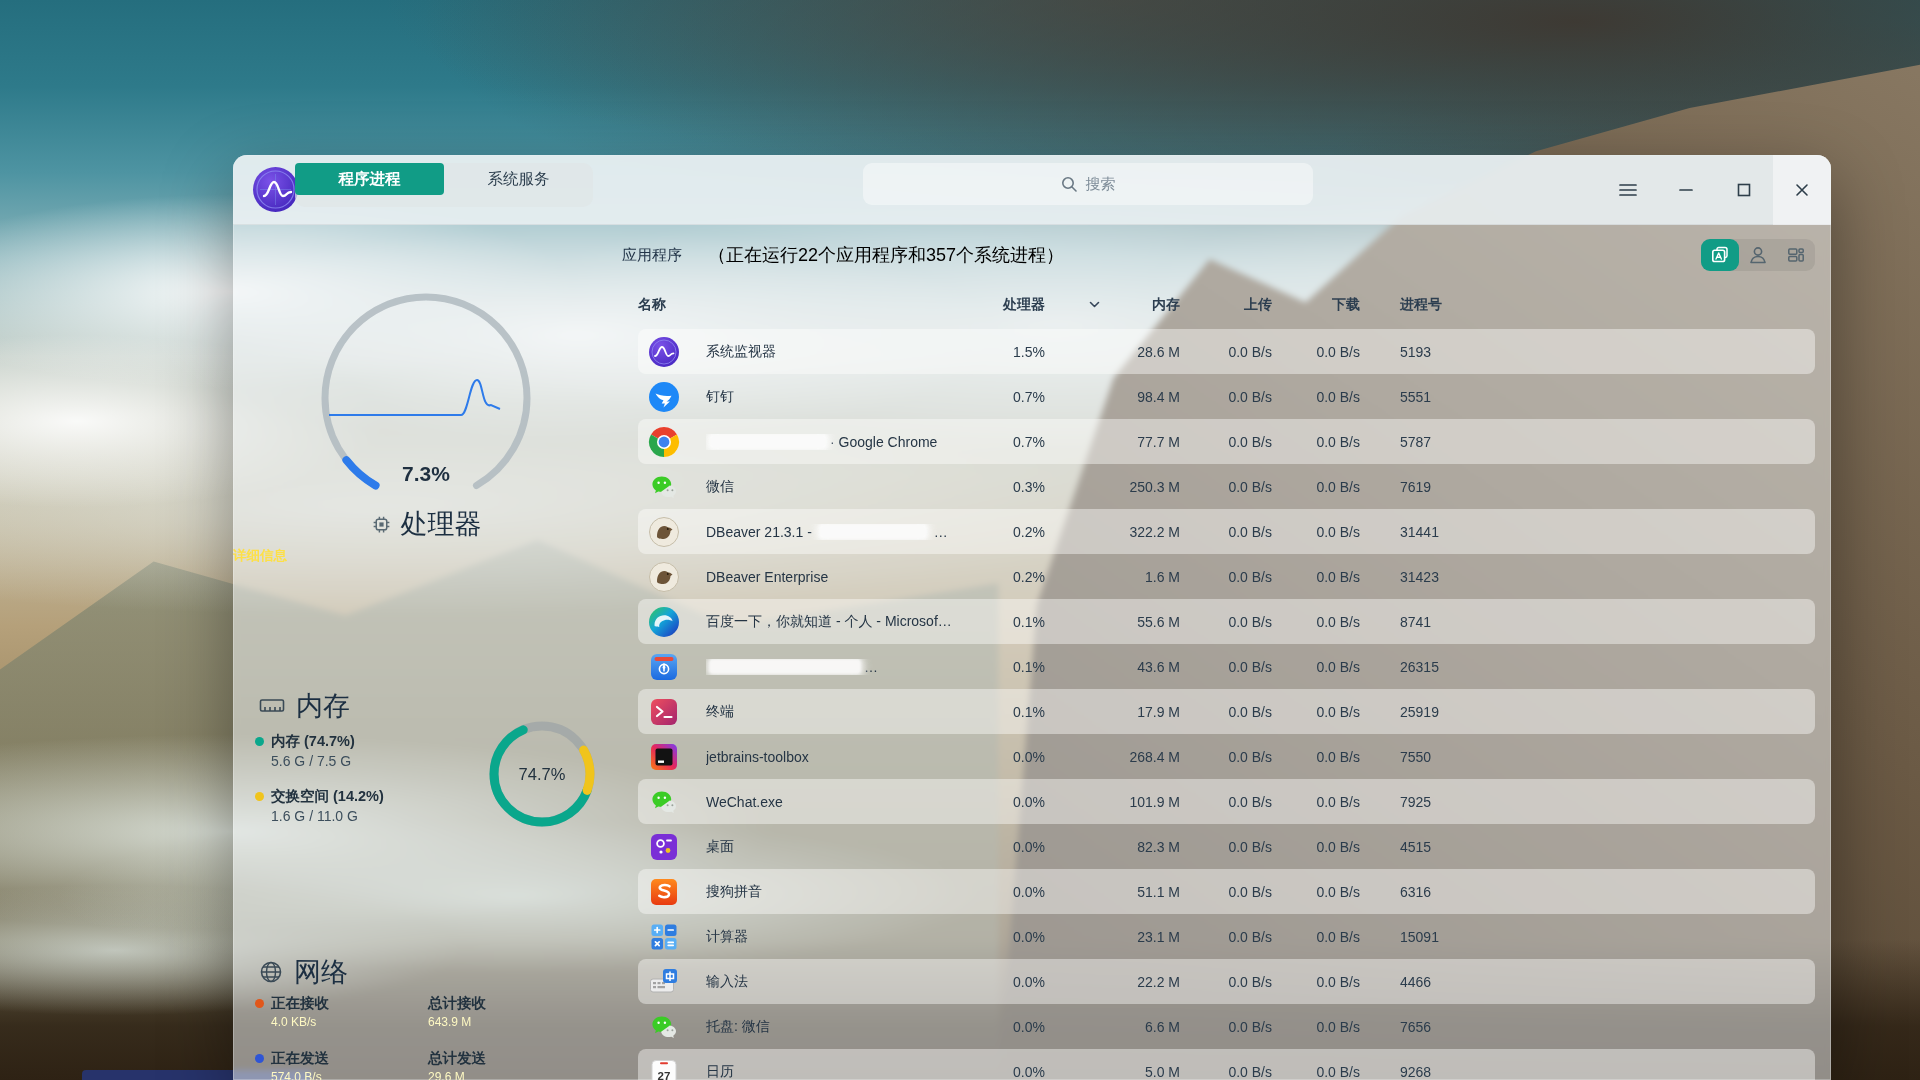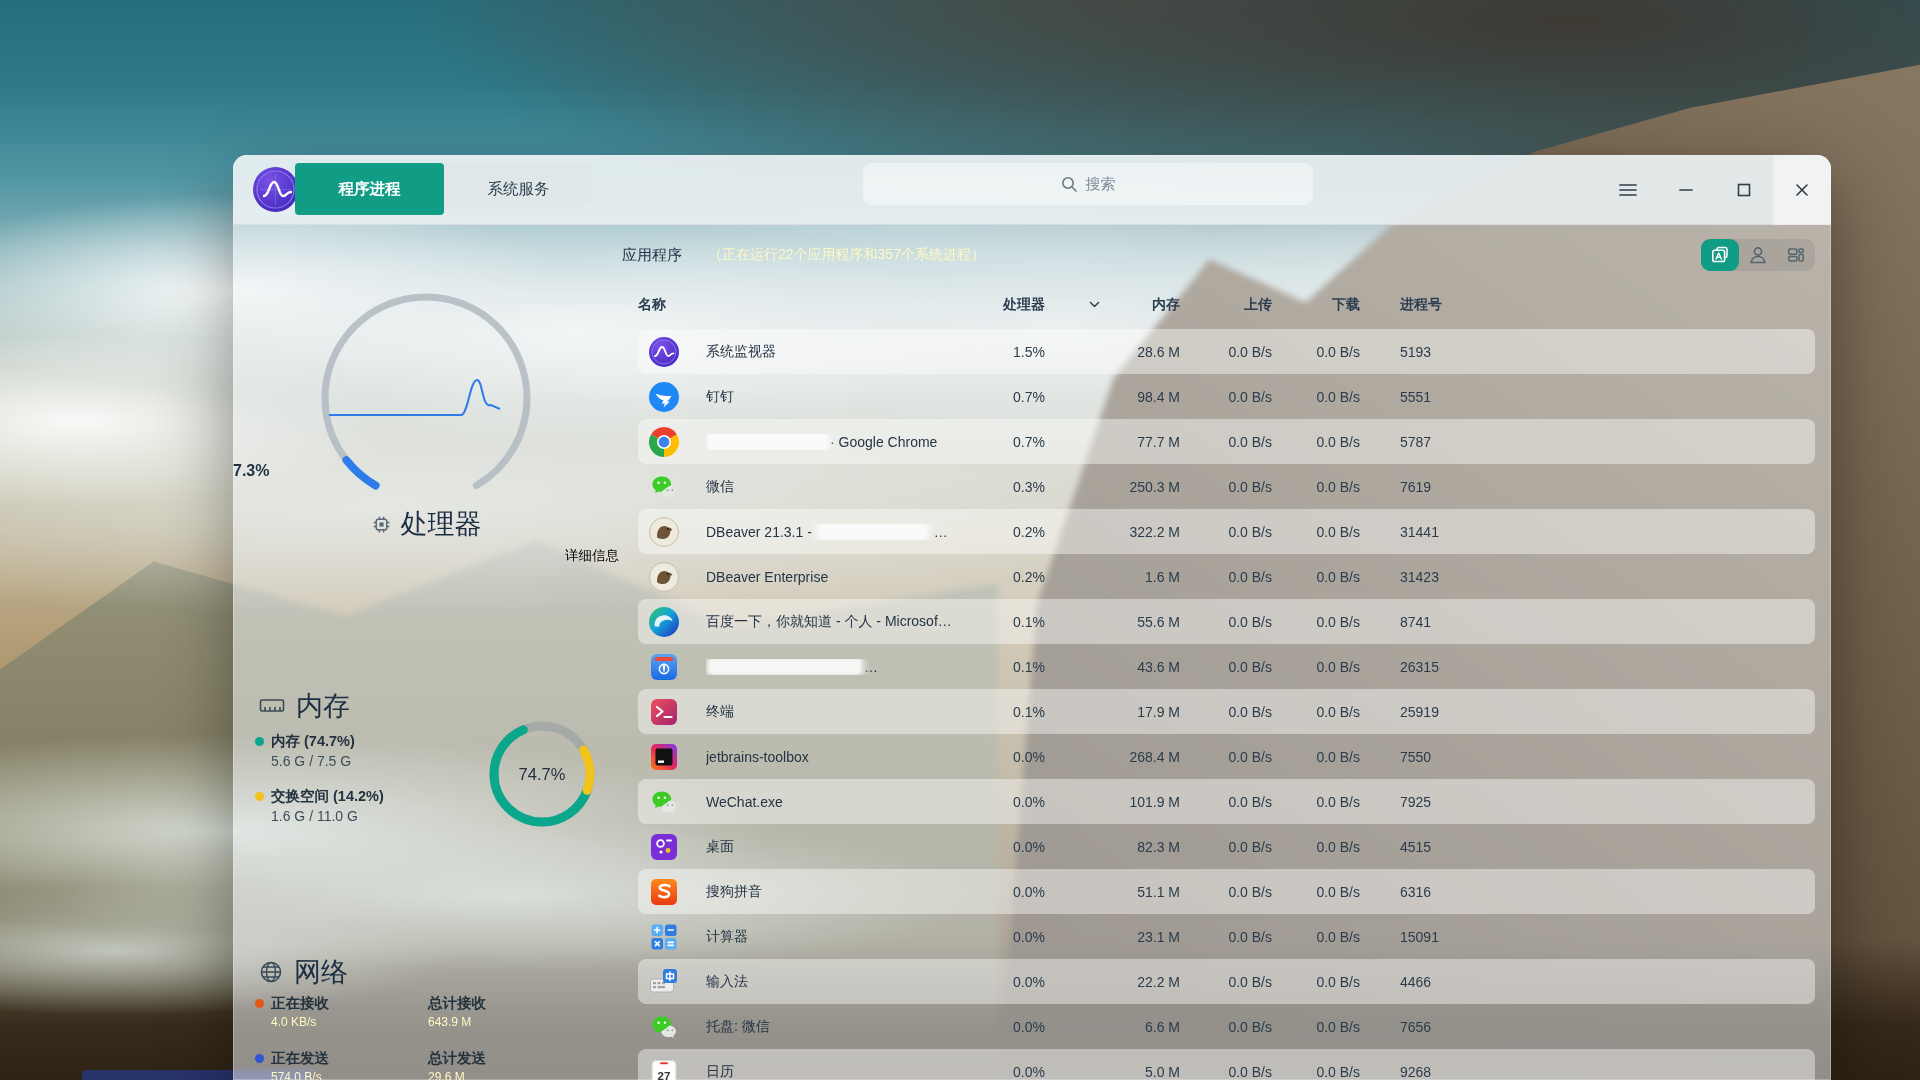--- a/index.html
+++ b/index.html
@@ -39,59 +39,59 @@
     border-radius:14px 14px 0 0; overflow:hidden;
     box-shadow:0 24px 70px rgba(0,0,0,.38), 0 0 0 1px rgba(255,255,255,.28) inset;
     backdrop-filter:blur(3px); -webkit-backdrop-filter:blur(3px); }
   .win-body-tint { position:absolute; inset:0; background:rgba(237,242,244,.52); }
 
   
   .titlebar { position:absolute; left:0; top:0; right:0; height:70px;
     background:rgba(233,240,242,.88); border-bottom:1px solid rgba(0,0,0,.06); }
   .app-logo { position:absolute; left:19px; top:11px; width:47px; height:47px; }
   .tabs { position:absolute; left:62px; top:8px; height:44px; display:flex; border-radius:10px; background:rgba(224,230,230,.72); }
-  .tab { height:52px; width:149px; display:flex; align-items:center; justify-content:center;
+  .tab { height:32px; width:149px; display:flex; align-items:center; justify-content:center;
     font-size:15.5px; color:#2c3e4e; border:none; background:transparent; border-radius:4px; cursor:default; }
   .tab.active { background:#119c86; color:#fff; font-weight:bold; }
   .searchbox { position:absolute; left:630px; top:8px; width:450px; height:42px; border-radius:9px;
     background:rgba(255,255,255,.42); display:flex; align-items:center; justify-content:center; gap:8px;
     color:#7e8c98; font-size:15px; }
   .win-controls { position:absolute; right:0; top:0; height:70px; display:flex; }
   .wc-btn { width:58px; height:70px; display:flex; align-items:center; justify-content:center; background:transparent; border:none; }
   .wc-btn.close { background:rgba(255,255,255,.45); }
 
   
   .content { position:absolute; left:0; top:70px; right:0; bottom:0; }
 
   
   .sidebar { position:absolute; left:0; top:0; width:389px; bottom:0; }
   .gauge-svg { position:absolute; left:78px; top:58px; }
-  .cpu-pct { position:absolute; left:0; top:237px; width:386px; text-align:left; font-size:16px; font-weight:bold; color:#1f3040; }
+  .cpu-pct { position:absolute; left:0; top:237px; width:386px; text-align:center; font-size:21px; font-weight:bold; color:#1f3040; }
   .cpu-title { position:absolute; left:0; top:281px; width:386px; display:flex; align-items:center; justify-content:center; gap:9px;
     font-size:27px; font-weight:500; color:#1c2f42; }
-  .cpu-link { position:absolute; left:0; top:322px; width:386px; text-align:right; font-size:13.5px; color:#000000; font-weight:normal; cursor:pointer; }
+  .cpu-link { position:absolute; left:0; top:322px; width:386px; text-align:left; font-size:13.5px; color:#fde047; font-weight:bold; cursor:pointer; }
 
   .side-header { position:absolute; display:flex; align-items:center; gap:11px; font-size:27px; font-weight:500; color:#1c2f42; }
   .mem-header { left:26px; top:463px; }
   .net-header { left:26px; top:729px; }
 
   .leg-item { position:absolute; left:22px; display:flex; align-items:center; gap:7px; font-size:14.5px; font-weight:bold; color:#22323f; }
   .leg-val { position:absolute; left:38px; font-size:14px; color:#3c4e5c; }
   .dot { width:9px; height:9px; border-radius:50%; flex:0 0 9px; }
   .donut-wrap { position:absolute; left:251px; top:491px; width:116px; height:116px; }
   .donut-pct { position:absolute; inset:0; display:flex; align-items:center; justify-content:center; font-size:16.5px; font-weight:normal; color:#22323f; }
 
   .net-item-label { position:absolute; display:flex; align-items:center; gap:7px; font-size:14.5px; font-weight:bold; color:#22323f; }
   .net-item-val { position:absolute; font-size:12px; color:#fef9c3; }
 
   
   .main { position:absolute; left:389px; top:0; right:0; bottom:0; }
   .section-head { position:absolute; left:0; top:15px; right:16px; height:30px; display:flex; align-items:center; }
   .sec-title { font-size:15px; font-weight:normal; color:#223448; }
-  .sec-sub { margin-left:26px; font-size:14px; color:#fef9c3; }
+  .sec-sub { margin-left:26px; font-size:18px; color:#000000; }
   .view-toggle { position:absolute; right:0; top:-1px; height:32px; display:flex; background:rgba(0,0,0,.07); border-radius:9px; }
   .vt-btn { width:38px; height:32px; border:none; background:transparent; display:flex; align-items:center; justify-content:center; }
   .vt-btn.active { background:#119c86; border-radius:9px; }
 
   .thead { position:absolute; left:16px; right:16px; top:65px; height:30px; display:grid;
     grid-template-columns:317px 90px 135px 92px 88px 1fr; align-items:center;
     font-size:14px; font-weight:bold; color:#2c3e50; }
   .thead .h-num { text-align:right; }
   .thead .h-pid { padding-left:40px; }
   .sort-chevron { position:absolute; left:450px; top:8px; }

